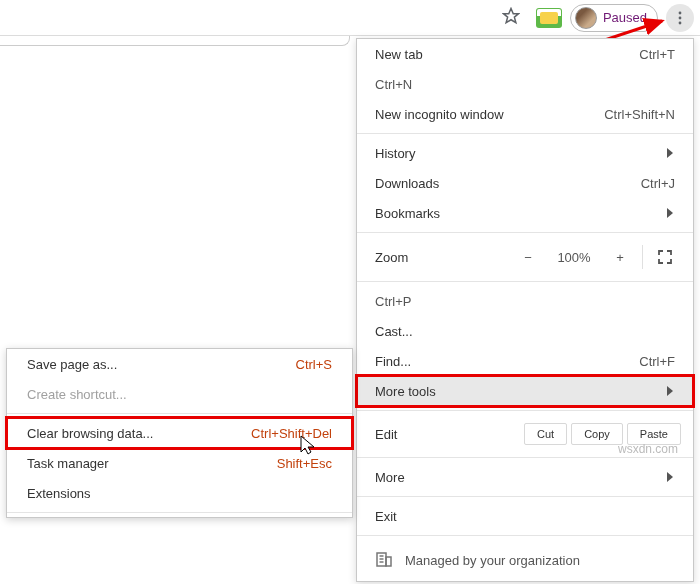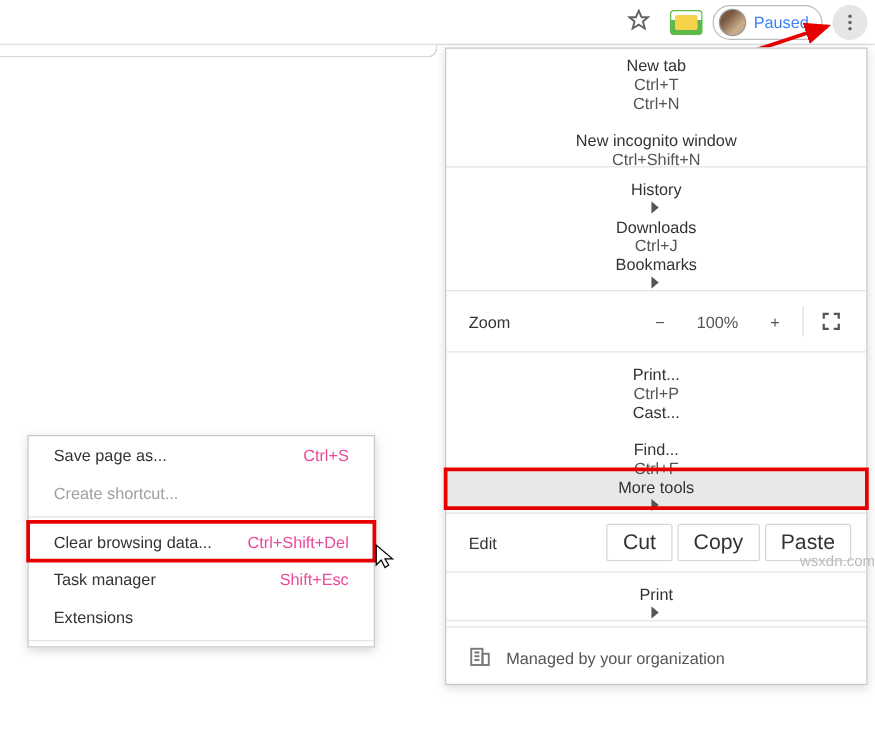--- a/index.html
+++ b/index.html
@@ -36,21 +36,21 @@
     border-left: none;
     border-top: none;
     border-radius: 0 0 8px 0;
   }
   .paused {
     display: flex;
     align-items: center;
     border: 1px solid #bdbdbd;
     border-radius: 14px;
     padding: 2px 10px 2px 4px;
-    color: #3b82f6;
+    color: #701a75;
     gap: 6px;
     background: #fff;
   }
   .avatar {
     width: 22px; height: 22px;
     border-radius: 50%;
     background: linear-gradient(135deg, #7a5940 30%, #c9aa89 70%);
     border: 1px solid #999;
   }
   .dots-btn {
@@ -69,21 +69,20 @@
     border: 1px solid #c8c8c8;
     box-shadow: 0 2px 8px rgba(0,0,0,0.15);
   }
   .menu-item {
     display: flex;
     align-items: center;
     justify-content: space-between;
     padding: 6px 18px;
     height: 30px;
     cursor: default;
-    flex-direction: column;
   }
   .menu-item .label { flex: 1; }
   .menu-item .shortcut { color: #555; }
   .sep { border-top: 1px solid #e4e4e4; margin: 4px 0; }
   .zoom-row {
     display: flex;
     align-items: center;
     padding: 4px 12px 4px 18px;
     height: 40px;
     gap: 6px;
@@ -108,63 +107,63 @@
     padding: 4px 12px 4px 18px;
     height: 38px;
     gap:4px;
   }
   .edit-row .label{flex:1;}
   .edit-btn{
     border:1px solid #d8d8d8;
     padding: 4px 12px;
     border-radius:2px;
     background:#fff;
-    font-size:17px;
+    font-size:11px;
     color:#333;
   }
   .org-row{
     display:flex;
     align-items:center;
     padding: 10px 18px;
     gap:12px;
     color:#555;
   }
   .submenu {
     position: absolute;
     top: 348px;
-    left: 22px;
-    width: 278px;
+    left: 6px;
+    width: 347px;
     background:#fff;
     border:1px solid #c8c8c8;
     box-shadow: 0 2px 8px rgba(0,0,0,0.18);
   }
   .sub-item{
     display:flex;
     justify-content:space-between;
     align-items:center;
     padding: 7px 20px;
     height: 30px;
   }
-  .sub-item .shortcut{color:#ec4899;}
+  .sub-item .shortcut{color:#c2410c;}
   .disabled{color:#a0a0a0;}
   .red-arrow{
     position:absolute;
     top: 13px;
     left: 500px;
     pointer-events:none;
   }
   .cursor{
     position:absolute;
     top: 435px;
     left: 300px;
     pointer-events:none;
   }
   .watermark{
     position:absolute;
-    right:0;
+    right:22px;
     bottom:128px;
     font-size:12px;
     color:#bbb;
     transform: rotate(0deg);
   }
   .app-icon-box{
     width:26px;height:20px;
     background:#5eb948;
     border-radius:3px;
     position:relative;
@@ -257,21 +256,20 @@
     <span class="zoom-btn">+</span>
     <span class="zoom-sep"></span>
     <span class="zoom-btn">
       <svg width="16" height="16" viewBox="0 0 16 16" fill="none" stroke="#555" stroke-width="1.8">
           <path d="M2 6V2h4M10 2h4v4M14 10v4h-4M6 14H2v-4"></path>
         </svg>
     </span>
   </div>
   <div class="sep"></div>
   <div class="menu-item">
-    <span class="label">Print...</span>
     <span class="shortcut">Ctrl+P</span>
   </div>
   <div class="menu-item">
     <span class="label">Cast...</span>
   </div>
   <div class="menu-item">
     <span class="label">Find...</span>
     <span class="shortcut">Ctrl+F</span>
   </div>
   <div class="menu-item more-tools highlight-red">
@@ -282,26 +280,29 @@
   </div>
   <div class="sep"></div>
   <div class="edit-row">
     <span class="label">Edit</span>
     <span class="edit-btn">Cut</span>
     <span class="edit-btn">Copy</span>
     <span class="edit-btn">Paste</span>
   </div>
   <div class="sep"></div>
   <div class="menu-item">
-    <span class="label">Print</span>
+    <span class="label">More</span>
     <span><svg width="8" height="10">
           <polygon points="0,0 6,5 0,10" fill="#555"></polygon>
         </svg></span>
   </div>
   <div class="sep"></div>
+  <div class="menu-item">
+    <span class="label">Exit</span>
+  </div>
   <div class="sep"></div>
   <div class="org-row">
     <span>
       <svg width="18" height="18" viewBox="0 0 18 18" fill="none" stroke="#777" stroke-width="1.5">
           <rect x="2" y="3" width="9" height="13"></rect>
           <rect x="11" y="7" width="5" height="9"></rect>
           <line x1="4.5" y1="6" x2="8.5" y2="6"></line>
           <line x1="4.5" y1="9" x2="8.5" y2="9"></line>
           <line x1="4.5" y1="12" x2="8.5" y2="12"></line>
         </svg>

